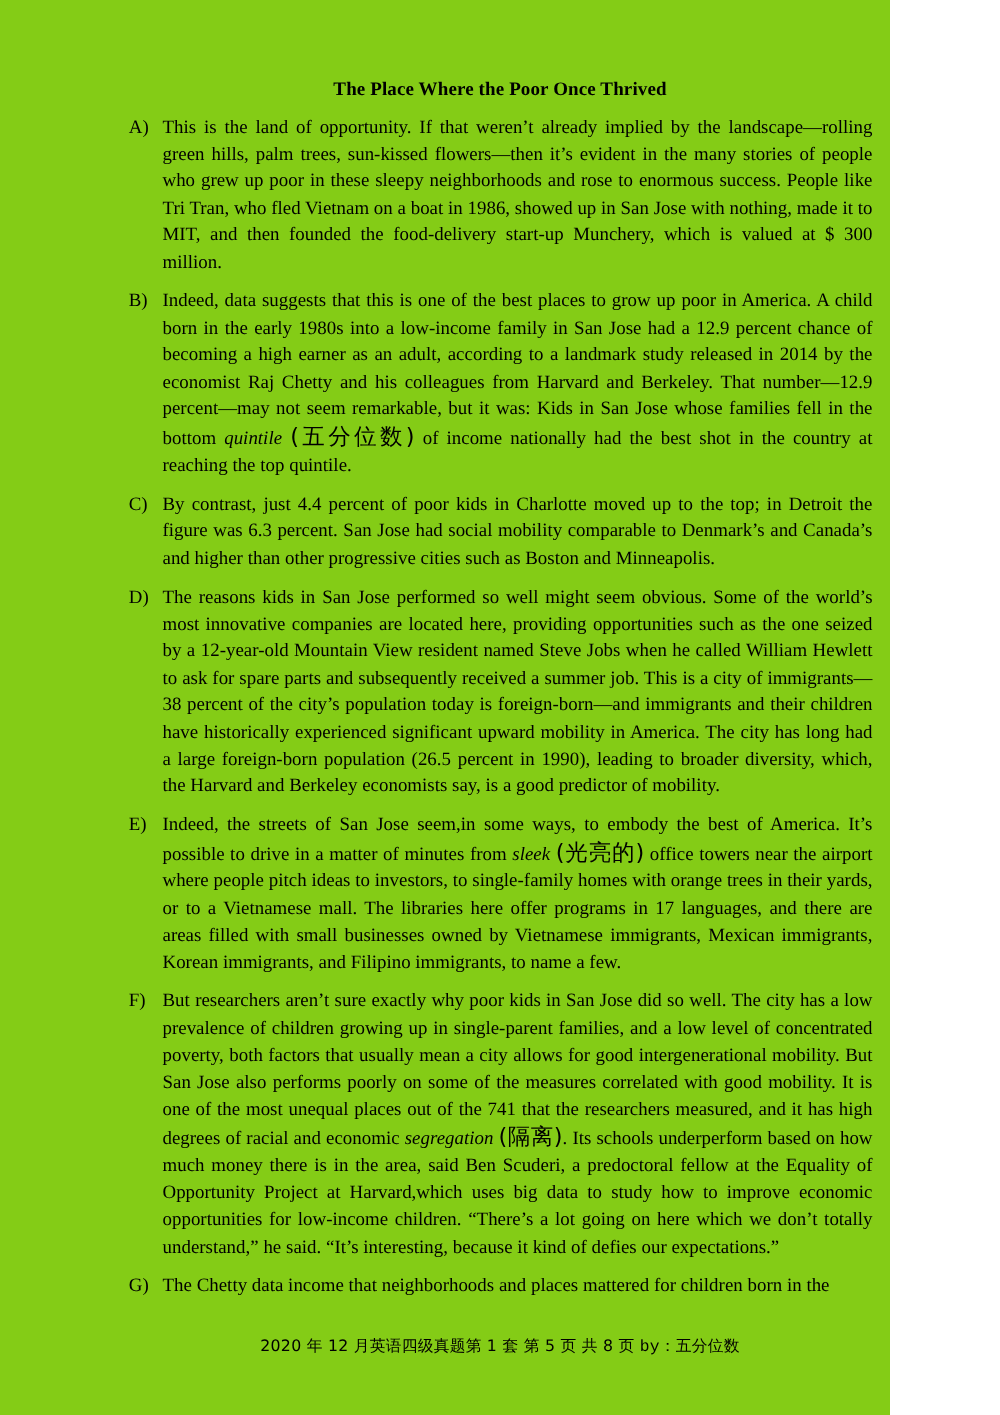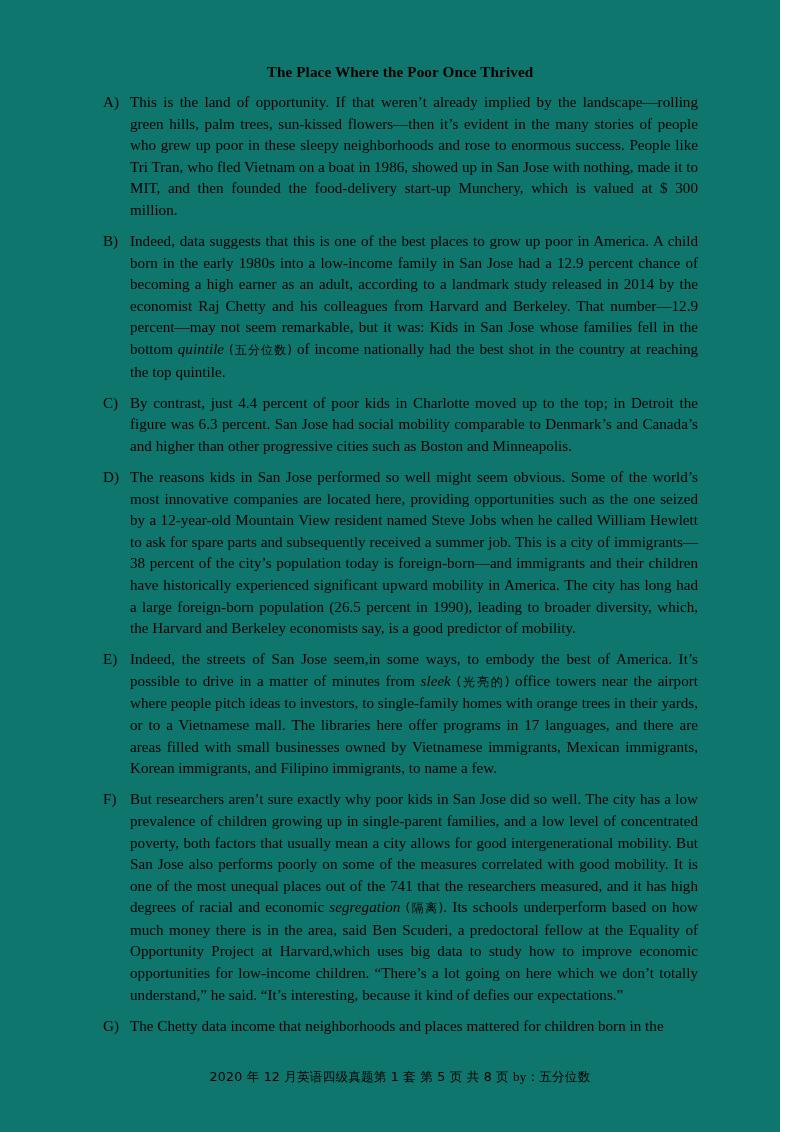--- a/index.html
+++ b/index.html
@@ -14,23 +14,23 @@
     position: relative;
     font-family: "Liberation Serif", "DejaVu Serif", serif;
     color: #000000;
     -webkit-font-smoothing: antialiased;
   }
 
   .page {
     position: absolute;
     left: 0;
     top: 0;
-    width: 780px;
+    width: 712px;
     height: 1132px;
-    background: #0f766e;
+    background: #84cc16;
     overflow: hidden;
   }
 
   .doc-title {
     position: absolute;
     left: 0;
     top: 63px;
     width: 800px;
     text-align: center;
     font-size: 15.2px;
@@ -73,38 +73,38 @@
     display: block;
   }
 
   .para-text i,
   .gloss-word {
     font-style: italic;
   }
 
   .cn {
     font-family: "DejaVu Sans", "Liberation Sans", sans-serif;
-    font-size: 12px;
+    font-size: 18px;
     font-style: normal;
     margin-top: 20px;
   }
 
   .footer {
     position: absolute;
     left: 0;
     top: 1068px;
     width: 800px;
     text-align: center;
     font-size: 12.6px;
     line-height: 18px;
     font-family: "DejaVu Sans", "Liberation Sans", sans-serif;
     letter-spacing: 0.2px;
   }
   .footer .footer-latin {
-    font-family: Liberation Serif, serif;
+    font-family: Liberation Mono, monospace;
     font-size: 13px;
   }
 </style>
 </head>
 <body>
 
 <div class="page">
 
   <div class="doc-title">The Place Where the Poor Once Thrived</div>
 

